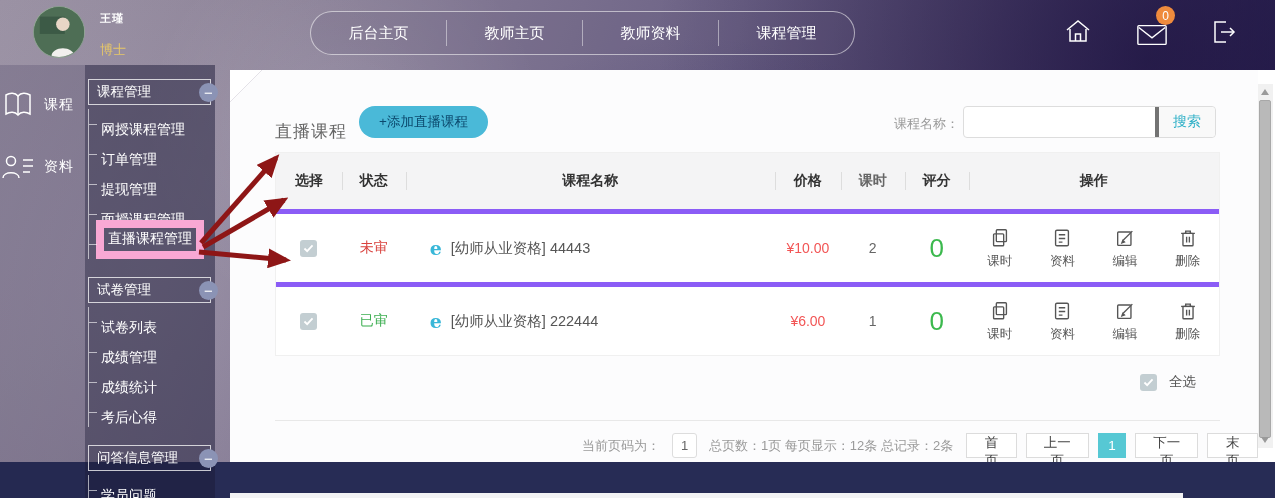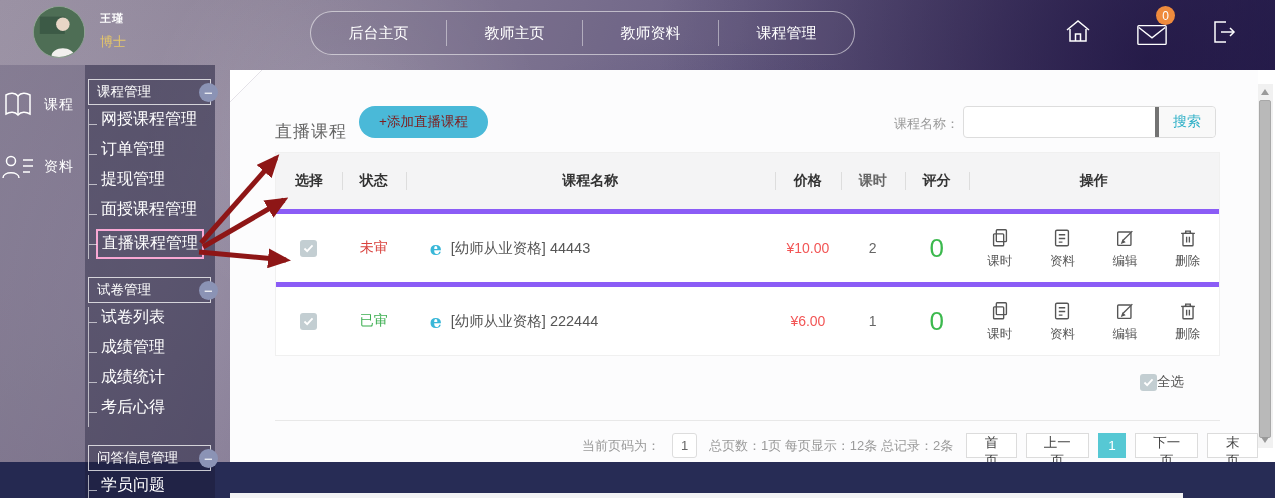--- a/index.html
+++ b/index.html
@@ -18,21 +18,21 @@
   }
   .bottom-bar { position:absolute; left:0; top:462px; width:1275px; height:36px; background:#272c55; }
   .bottom-sliver { position:absolute; left:230px; top:493px; width:953px; height:5px; background:#f2f2f4; }
 
   
   .avatar { position:absolute; left:33px; top:6px; width:52px; height:52px; border-radius:50%;
     overflow:hidden; background:linear-gradient(135deg,#5c7d5f,#3f5f49); border:1px solid rgba(255,255,255,0.35); }
   .avatar svg { width:100%; height:100%; }
   .user-info { position:absolute; left:100px; top:11px; }
   .user-name { color:#fff; font-size:11px; font-weight:bold; letter-spacing:1px; }
-  .user-title { color:#e7c768; font-size:13px; margin-top:7px; }
+  .user-title { color:#e7c768; font-size:13px; margin-top:15px; }
 
   .nav-pill { position:absolute; left:310px; top:11px; width:545px; height:44px;
     border:1px solid rgba(255,255,255,0.55); border-radius:22px;
     background:rgba(100,90,120,0.18); display:flex; align-items:center; }
   .nav-item { flex:1; text-align:center; color:#fff; font-size:15px; cursor:pointer; }
   .nav-sep { width:1px; height:26px; background:rgba(255,255,255,0.45); }
 
   .hdr-icon { position:absolute; top:16px; width:32px; height:32px; cursor:pointer; }
   .hdr-icon svg { width:100%; height:100%; stroke:#fff; fill:none; stroke-width:1.5; }
   .icon-home { left:1062px; }
@@ -52,36 +52,36 @@
   .menu { position:absolute; left:85px; top:65px; width:130px; height:433px;
     background:rgba(28,26,56,0.5); padding-top:14px; }
   .group { margin-bottom:18px; }
   .group-header { position:relative; margin:0 4px 4px 3px; height:26px;
     border:1px solid rgba(255,255,255,0.75); display:flex; align-items:center;
     padding-left:8px; color:#fff; font-size:13.5px; cursor:pointer; }
   .collapse-btn { position:absolute; right:-8px; top:3px; width:19px; height:19px; border-radius:50%;
     background:#8b93b5; color:#fff; display:flex; align-items:center; justify-content:center;
     font-size:15px; line-height:1; cursor:pointer; }
   .group-items { margin-left:3px; border-left:1px solid rgba(255,255,255,0.6); }
-  .menu-item { height:30px; display:flex; align-items:flex-start; color:#fff; font-size:16px;
+  .menu-item { height:30px; display:flex; align-items:flex-end; color:#fff; font-size:14px;
     position:relative; padding-left:12px; cursor:pointer; white-space:nowrap; }
   .menu-item::before { content:""; position:absolute; left:0; top:50%; width:8px; height:1px;
     background:rgba(255,255,255,0.6); }
-  .menu-item .hl-box { border:2px solid #f9a8d4; padding:2px 4px 3px; margin-left:-5px; }
+  .menu-item .hl-box { border:8px solid #f9a8d4; padding:2px 4px 3px; margin-left:-5px; }
 
   
   .panel { position:absolute; left:230px; top:70px; width:1028px; height:392px; background:#fcfcfd;
     clip-path:polygon(32px 0, 100% 0, 100% 100%, 0 100%, 0 32px); }
   .fold { position:absolute; left:230px; top:70px; width:32px; height:32px;
     background:linear-gradient(315deg,#e9e9ec 0%,#ffffff 45%);
     clip-path:polygon(0 0, 100% 0, 0 100%); }
 
   .page-title { position:absolute; left:45px; top:50px; font-size:17px; color:#666; letter-spacing:1px; }
   .add-btn { position:absolute; left:129px; top:36px; height:32px; padding:0 20px; border:none;
-    border-radius:16px; background:#4ab9d8; color:#7f1d1d; font-size:13.5px; cursor:pointer;
+    border-radius:16px; background:#4ab9d8; color:#0c4a6e; font-size:13.5px; cursor:pointer;
     display:flex; align-items:center; font-family:inherit; }
 
   .search-label { position:absolute; left:664px; top:45px; font-size:13px; color:#9a9a9a; }
   .search-group { position:absolute; left:733px; top:36px; width:253px; height:32px;
     border:1px solid #ddd; border-radius:4px; background:#fff; display:flex; }
   .search-input { flex:1; border:none; outline:none; padding:0 8px; font-size:13px;
     background:transparent; font-family:inherit; min-width:0; }
   .search-btn { width:60px; border:none; border-left:4px solid #737373; background:#f9f9f9;
     color:#2fb0c7; font-size:14px; cursor:pointer; border-radius:0 4px 4px 0; font-family:inherit; }
 
@@ -105,21 +105,21 @@
   .status-green { color:#3eaf52; }
   .live-icon { color:#39b7d8; font-size:19px; font-weight:bold; font-family:"DejaVu Serif",serif; line-height:1; }
   .name-text { color:#555; font-size:14.5px; }
   .checkbox { width:17px; height:17px; border-radius:3px; background:#c3ced2;
     display:flex; align-items:center; justify-content:center; cursor:pointer; }
   .checkbox svg { width:11px; height:9px; }
   .action { width:25%; display:flex; flex-direction:column; align-items:center; gap:4px; cursor:pointer; }
   .action svg { width:22px; height:22px; stroke:#555; fill:none; stroke-width:1.5; }
   .action-label { font-size:12.5px; color:#555; }
 
-  .select-all { position:absolute; left:910px; top:303px; display:flex; align-items:center; gap:0; }
+  .select-all { position:absolute; left:910px; top:303px; display:flex; align-items:center; gap:12px; }
   .select-all-label { font-size:13.5px; color:#555; }
 
   .divider-line { position:absolute; left:45px; top:350px; width:945px; height:1px; background:#e8e8e8; }
 
   
   .pagination { position:absolute; left:352px; top:360px; height:31px; display:flex; align-items:center; }
   .pg-label, .pg-summary { font-size:13px; color:#9a9a9a; white-space:nowrap; }
   .pg-input { width:25px; height:25px; border:1px solid #ddd; border-radius:3px; text-align:center;
     font-size:13px; color:#666; margin:0 12px; outline:none; font-family:inherit; }
   .pg-summary { margin-right:4px; }

